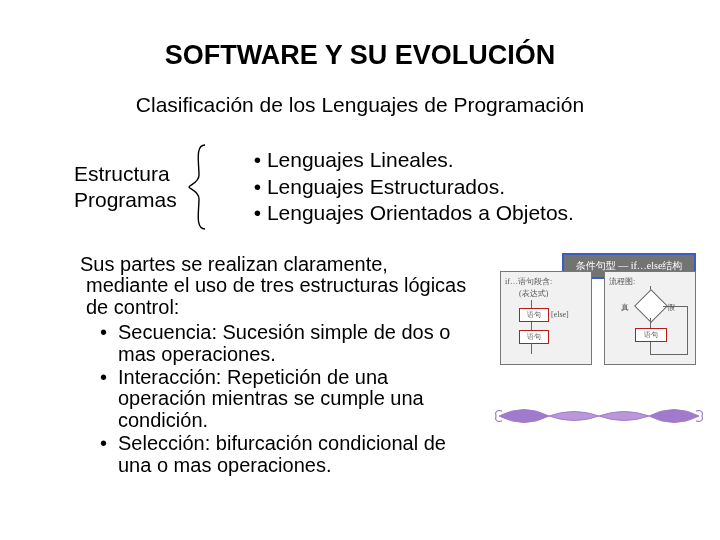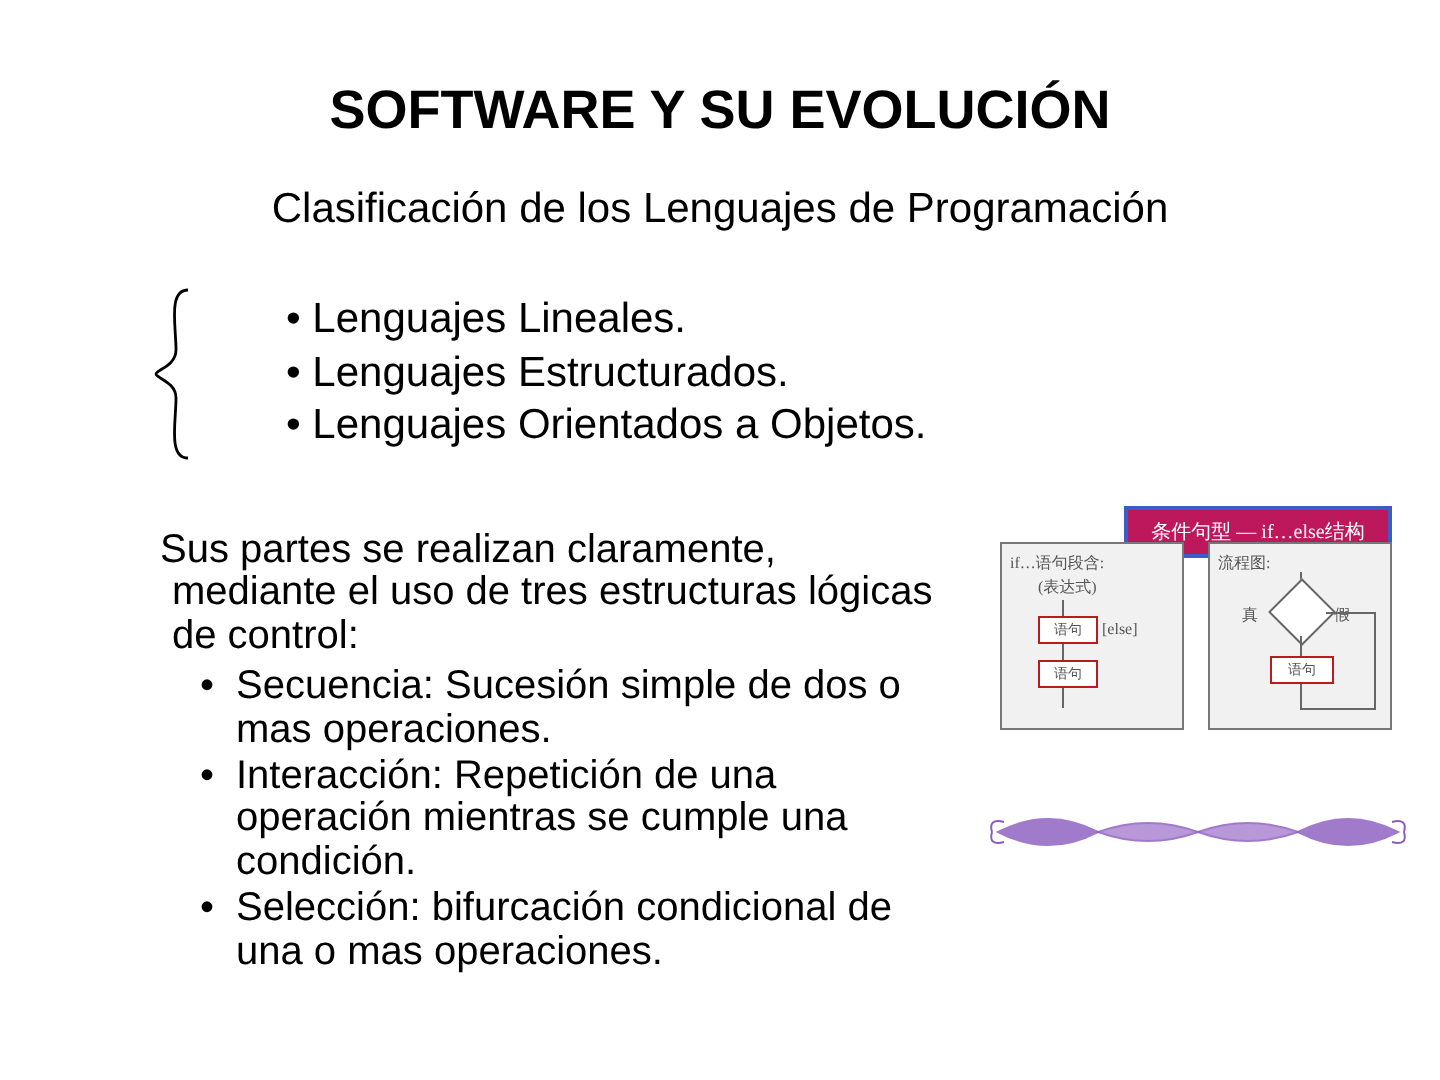--- a/index.html
+++ b/index.html
@@ -48,21 +48,21 @@
     display: flex;
     margin-top: 22px;
   }
   .lower-text {
     flex: 0 0 400px;
     margin-left: 72px;
     font-size: 20px;
     line-height: 1.07;
   }
   .lower-text .intro {
-    margin: 12px 0 4px 0;
+    margin: 1px 0 4px 0;
     text-indent: -6px;
     padding-left: 14px;
   }
   .lower-text ul {
     list-style: none;
     margin: 0;
     padding: 0 0 0 28px;
   }
   .lower-text li {
     position: relative;
@@ -79,21 +79,21 @@
     flex: 1;
     position: relative;
   }
   .fig-top {
     position: absolute;
     top: 0;
     right: 24px;
     width: 130px;
     height: 22px;
     border: 2px solid #3a5cc7;
-    background: #be185d;
+    background: #737373;
     display: flex;
     align-items: center;
     justify-content: center;
     font-size: 10px;
     color: #fff;
     font-family: "SimSun","Songti SC",serif;
   }
   .fig-boxes {
     position: absolute;
     top: 18px;
@@ -134,20 +134,24 @@
     background:#fff;
   }
 </style>
 </head>
 <body>
 
 <div class="title">SOFTWARE Y SU EVOLUCIÓN</div>
 <div class="subtitle">Clasificación de los Lenguajes de Programación</div>
 
 <div class="brace-row">
+  <div class="brace-label">
+    <span>Estructura</span><br>
+    <span>Programas</span>
+  </div>
   <svg class="brace" width="26" height="88" viewBox="0 0 26 88">
     <path d="M20 2 C10 2 14 20 14 32 C14 40 4 42 4 44 C4 46 14 48 14 56 C14 68 10 86 20 86" fill="none" stroke="#000" stroke-width="1.4"></path>
   </svg>
   <div class="brace-list">
     <div>• Lenguajes Lineales.</div>
     <div>• Lenguajes Estructurados.</div>
     <div>• Lenguajes Orientados a Objetos.</div>
   </div>
 </div>
 

